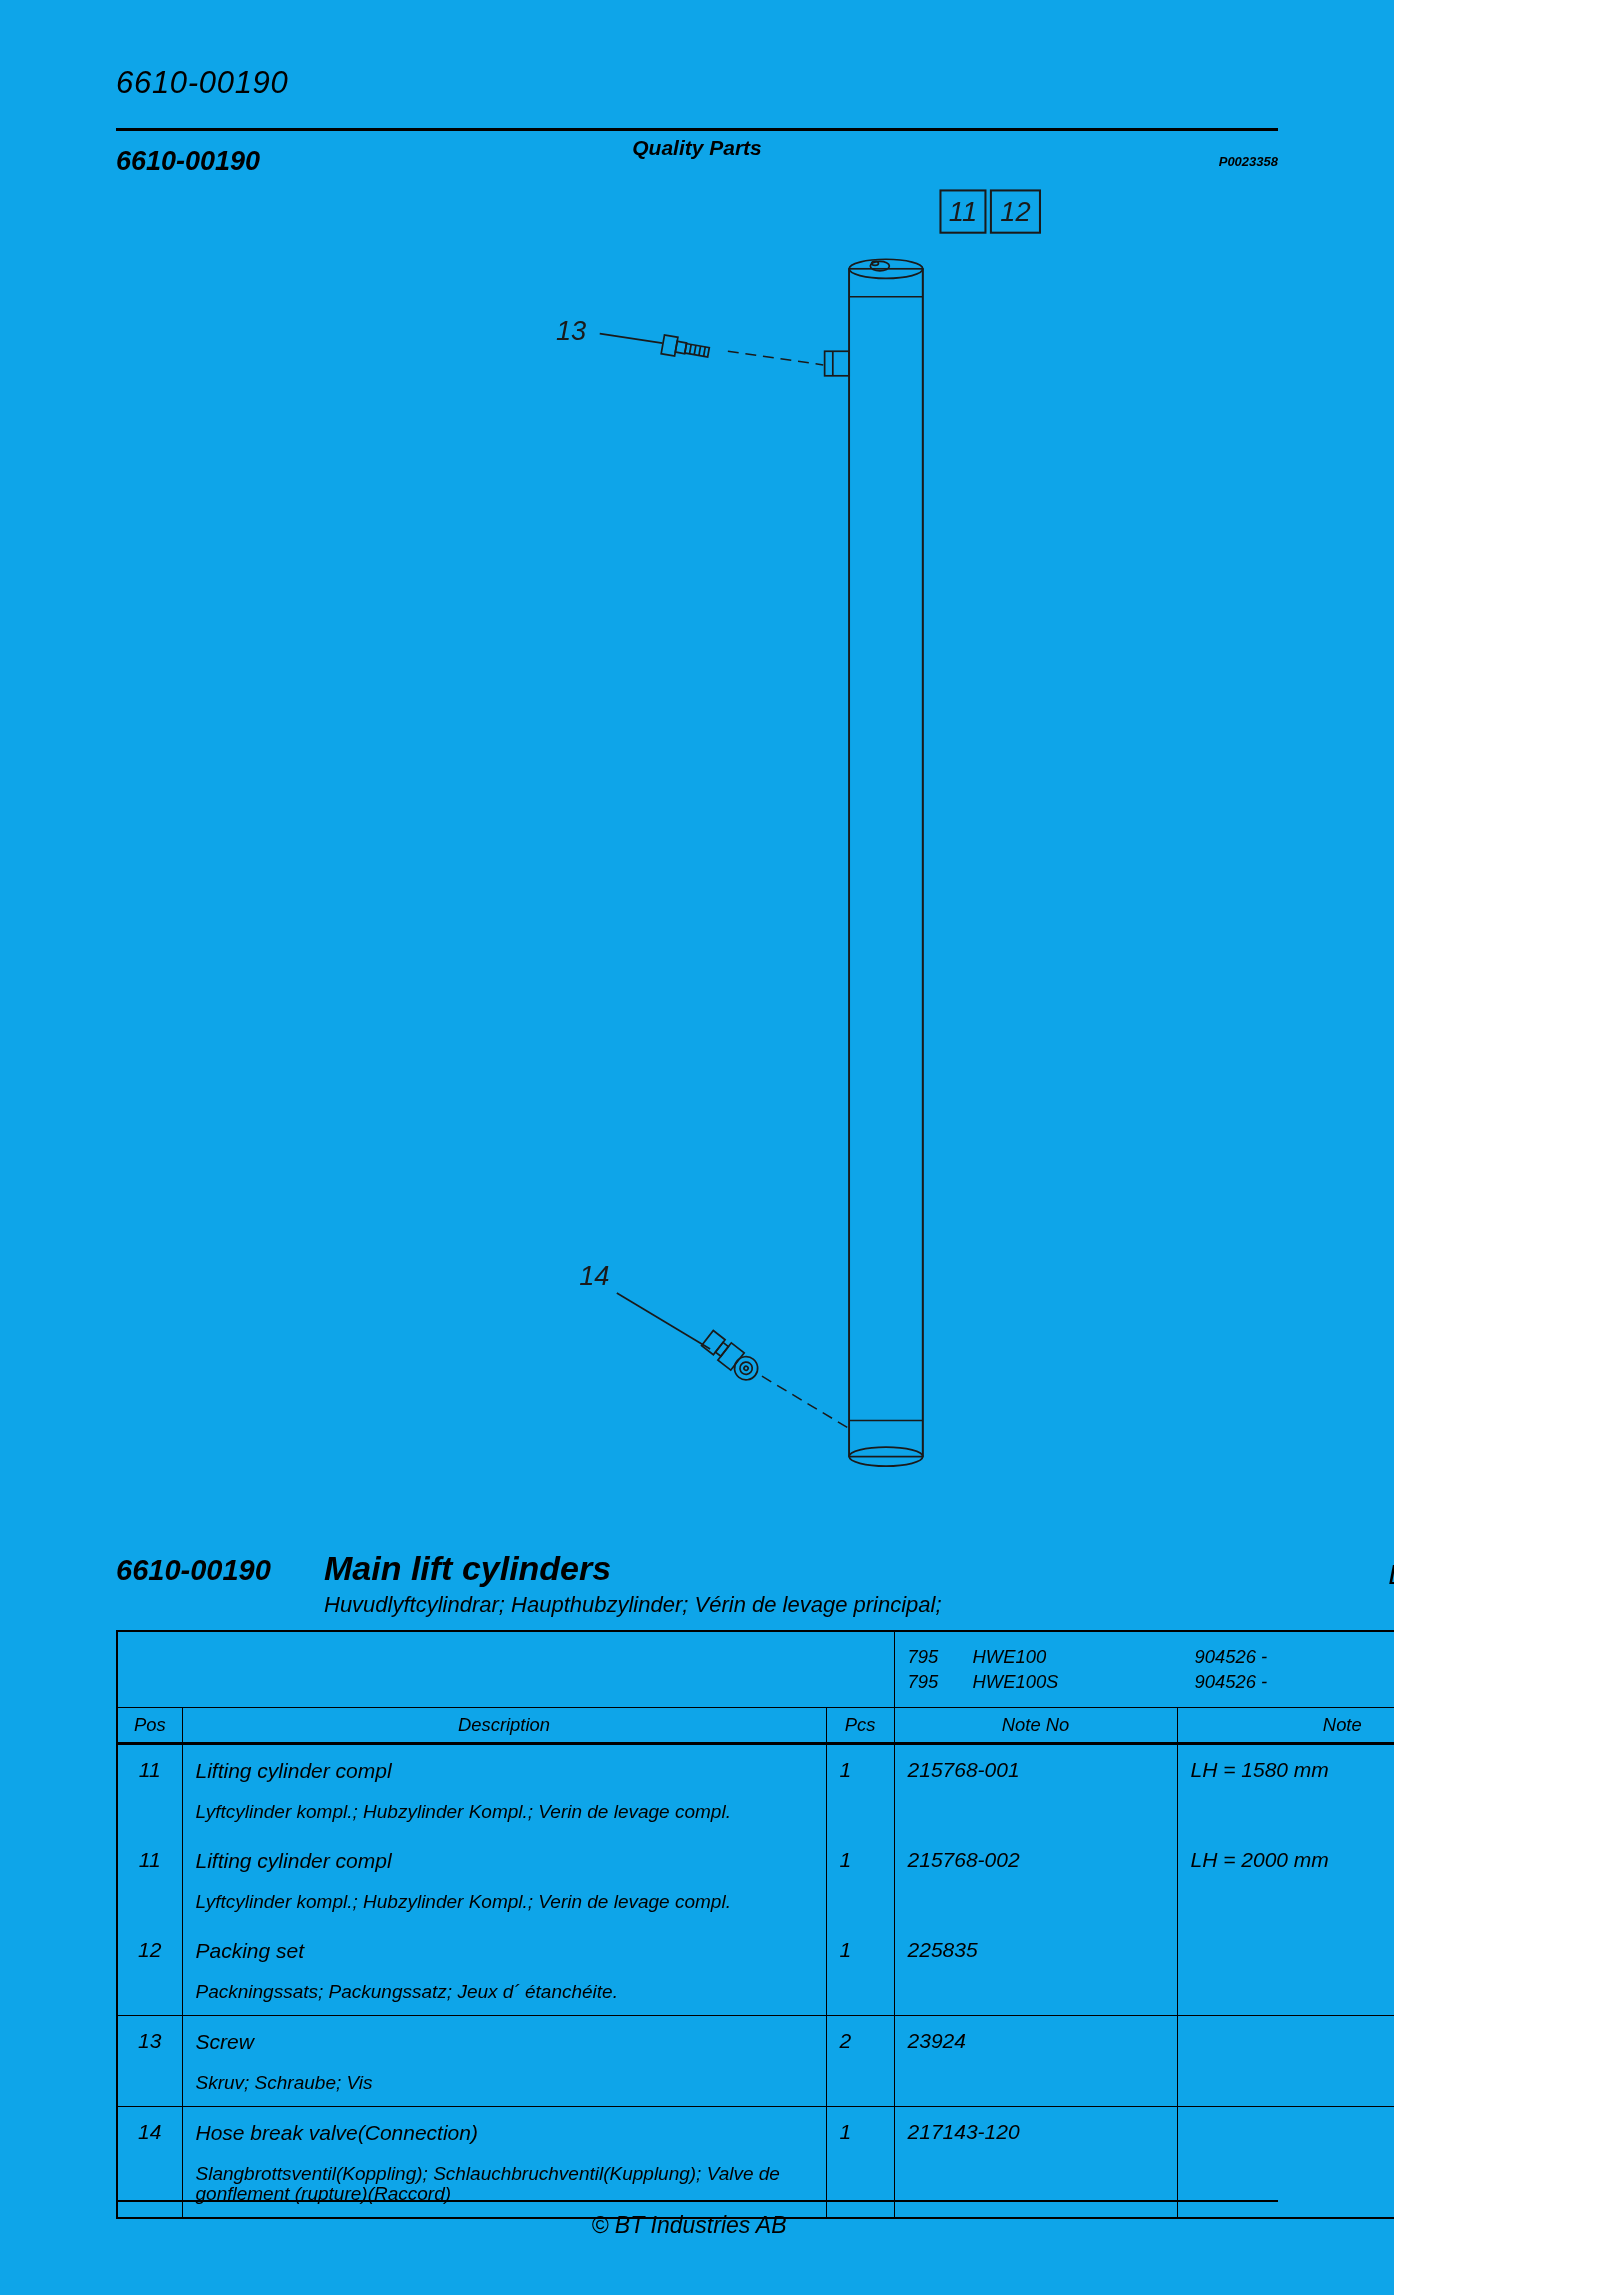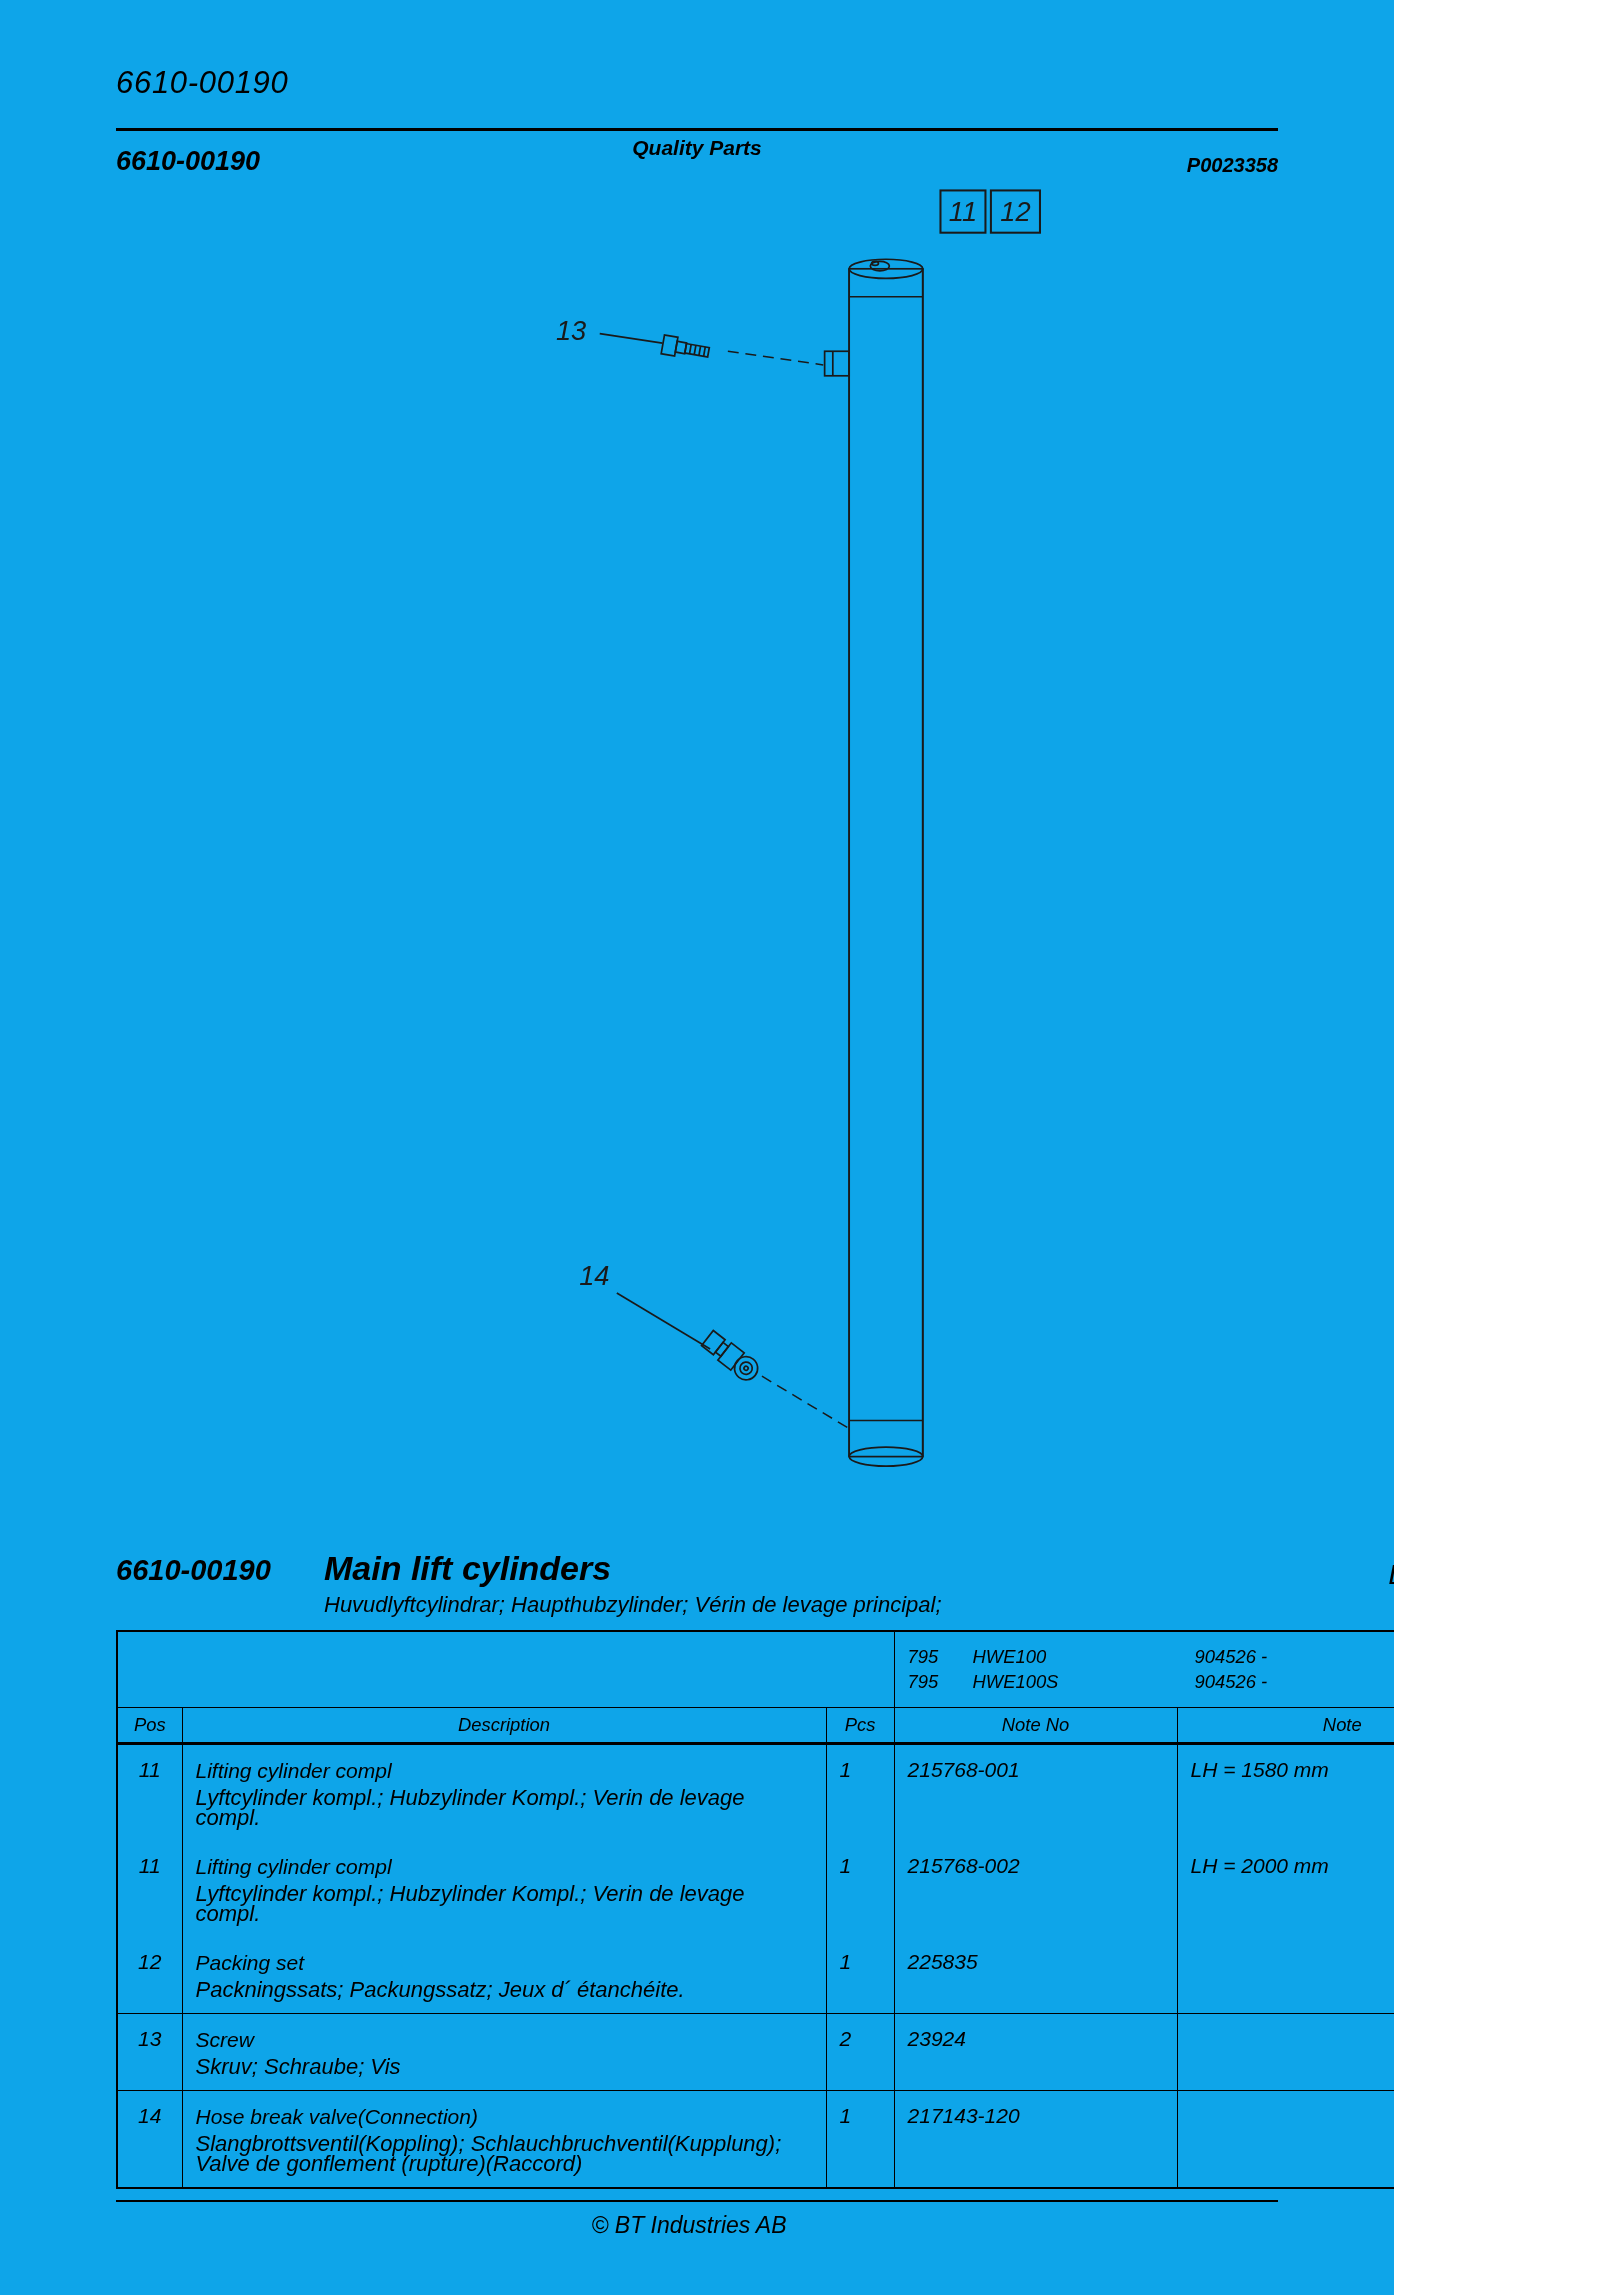--- a/index.html
+++ b/index.html
@@ -27,21 +27,21 @@
   .rule-top {
     position: absolute; left: 116px; right: 116px; top: 128px;
     height: 2.7px; background: #000;
   }
   .doc-number-bold {
     position: absolute; left: 116px; top: 146px;
     font-size: 27px; font-weight: 700;
   }
   .ref-code {
     position: absolute; right: 116px; top: 154px;
-    font-size: 20px; font-weight: 700; margin-left: 32px;
+    font-size: 13px; font-weight: 700; margin-left: 32px;
   }
 
   
   .diagram { position: absolute; left: 0; top: 170px; width: 1622px; height: 1397px; }
   .diagram line, .diagram rect, .diagram ellipse, .diagram circle, .diagram path {
     stroke: #1a1a1a; stroke-width: 2.5px; fill: none;
   }
   .diagram .dashed { stroke-dasharray: 16 10; stroke-width: 2.2px; }
   .diagram text {
     font-family: "Liberation Sans", sans-serif;
@@ -81,21 +81,21 @@
 
   .header-row th {
     font-size: 18.4px; font-weight: 400; text-align: center;
     padding: 6.1px 2.7px 5.5px 2.7px;
     border-bottom: 3.4px solid #000;
   }
 
   .cell-pos  { text-align: center; font-size: 21px; padding-top: 8.9px; }
   .cell-desc { padding: 6.8px 13.6px 9.5px 17.7px; }
   .desc-main { font-size: 21px; line-height: 26px; }
-  .desc-sub  { font-size: 22px; line-height: 20px; margin-top: 4px; }
+  .desc-sub  { font-size: 19px; line-height: 20px; margin-top: 18px; }
   .cell-pcs  { font-size: 21px; padding: 8.9px 0 0 17.7px; }
   .cell-part { font-size: 21px; padding: 8.9px 0 0 12.3px; }
   .cell-note { font-size: 21px; padding: 8.9px 0 0 15px; margin-left: 44px; }
   tr.group-start td { border-top: 1.4px solid #000; }
 
   
   .rule-bottom {
     position: absolute; left: 116px; right: 116px; top: 2200px;
     height: 2px; background: #000;
   }

